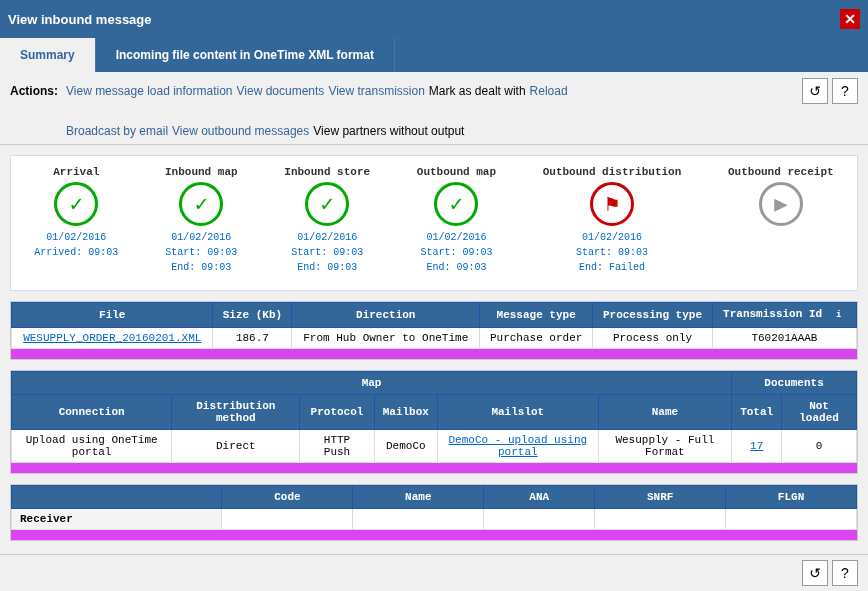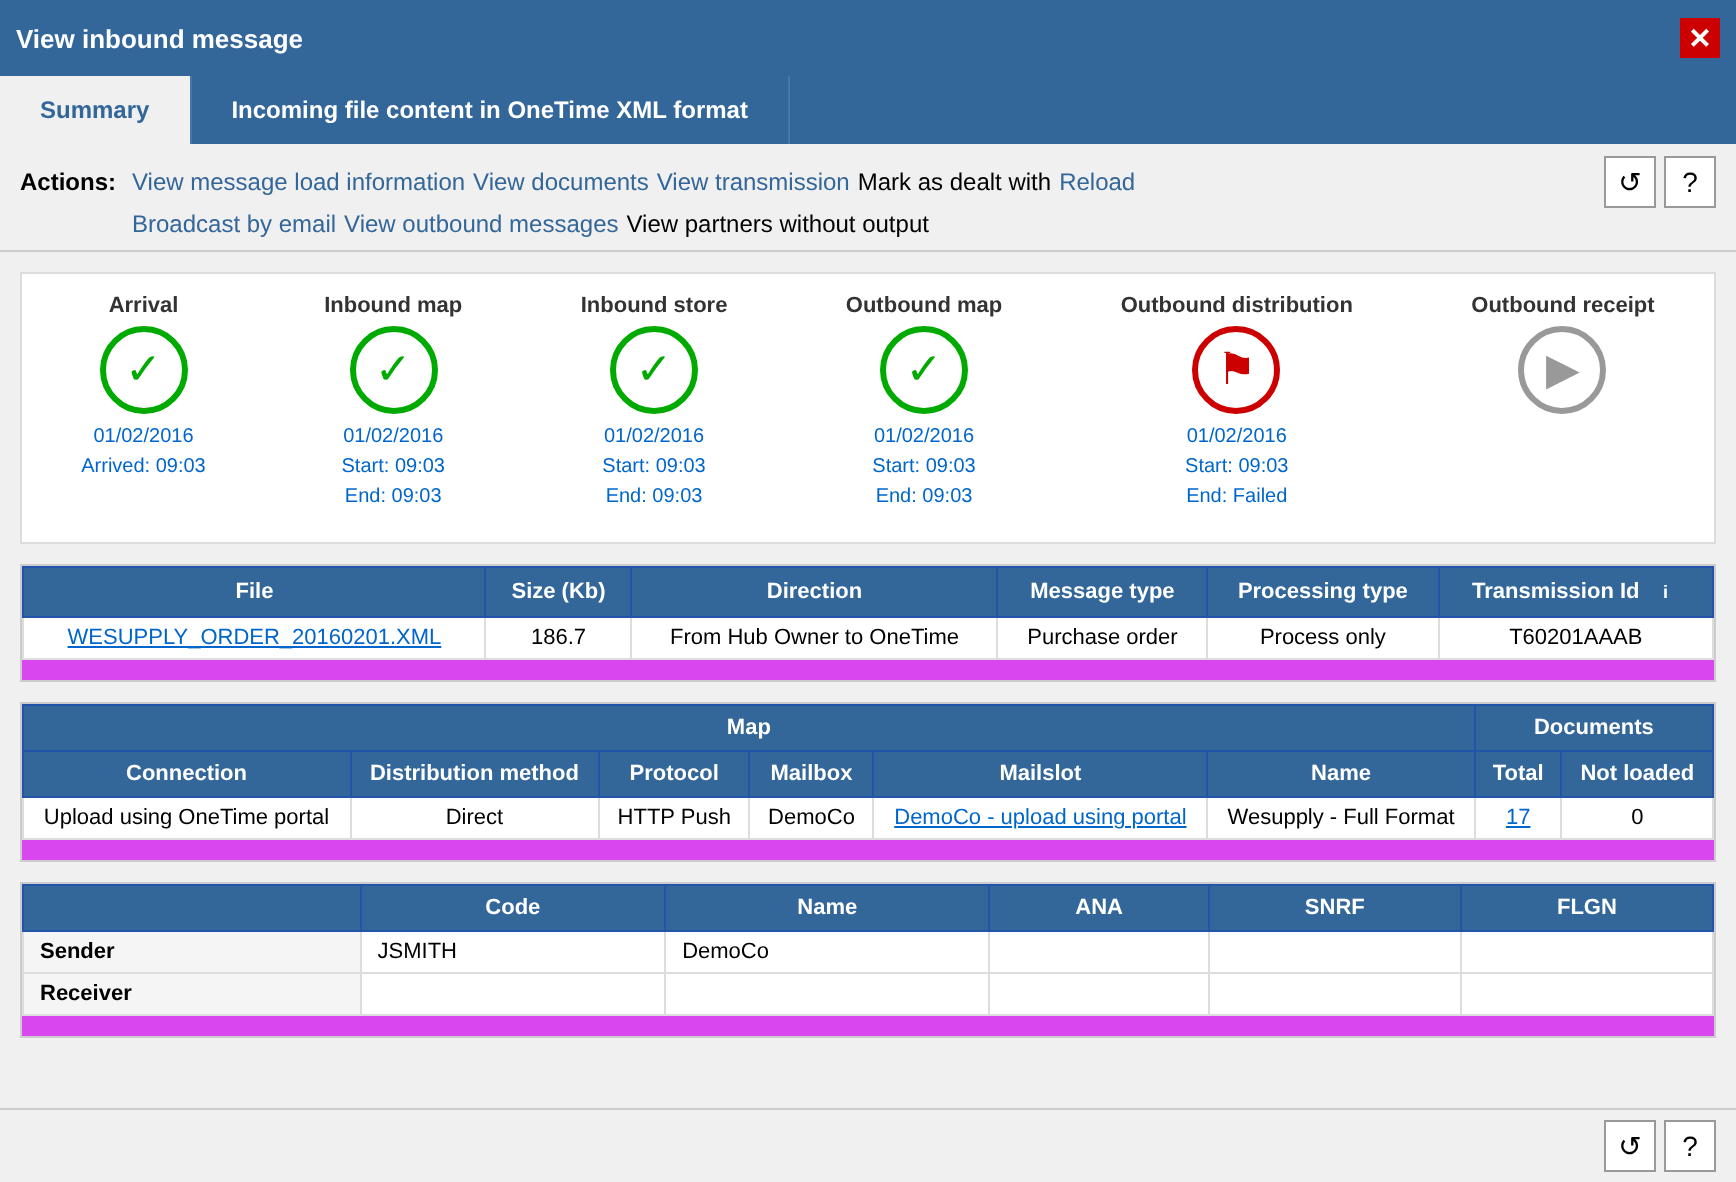--- a/index.html
+++ b/index.html
@@ -23,34 +23,34 @@
     .tab {
       display: flex; align-items: center; justify-content: center;
       padding: 0 20px; cursor: pointer; color: white; font-size: 12px; font-weight: bold;
       border-right: 1px solid #4477aa;
     }
     .tab.active { background: #f0f0f0; color: #336699; }
 
     
     .actions-bar {
       background: #f0f0f0; padding: 6px 10px; border-bottom: 1px solid #ccc;
-      display: flex; flex-direction: column; gap: 1px;
+      display: flex; flex-direction: column; gap: 20px;
     }
     .actions-row { display: flex; align-items: center; gap: 4px; flex-wrap: wrap; }
     .actions-label { font-weight: bold; margin-right: 4px; }
     .action-link { color: #336699; cursor: pointer; font-size: 12px; }
     .action-text { font-size: 12px; }
     .top-icons { display: flex; gap: 4px; margin-left: auto; }
     .icon-btn {
       width: 26px; height: 26px; border: 1px solid #999; background: white;
       display: flex; align-items: center; justify-content: center; cursor: pointer; font-size: 14px;
     }
 
     
-    .main-content { padding: 10px; background: #f0f0f0; }
+    .main-content { padding: 10px; background: #f0f0f0; font-family: Liberation Mono, monospace; }
 
     
     .process-steps {
       display: flex; align-items: flex-start; justify-content: space-around;
       padding: 10px 0 15px 0; background: white; border: 1px solid #ddd; margin-bottom: 10px;
     }
     .step { display: flex; flex-direction: column; align-items: center; gap: 4px; }
     .step-label { font-size: 11px; color: #333; font-weight: bold; text-align: center; }
     .step-icon {
       width: 44px; height: 44px; border-radius: 50%; display: flex; align-items: center; justify-content: center;
@@ -264,28 +264,20 @@
           <th></th>
           <th>Code</th>
           <th>Name</th>
           <th>ANA</th>
           <th>SNRF</th>
           <th>FLGN</th>
         </tr>
       </thead>
       <tbody>
         <tr>
-          <td class="label">Sender</td>
-          <td>JSMITH</td>
-          <td>DemoCo</td>
-          <td></td>
-          <td></td>
-          <td></td>
-        </tr>
-        <tr>
           <td class="label">Receiver</td>
           <td></td>
           <td></td>
           <td></td>
           <td></td>
           <td></td>
         </tr>
       </tbody>
     </table>
   </div>

